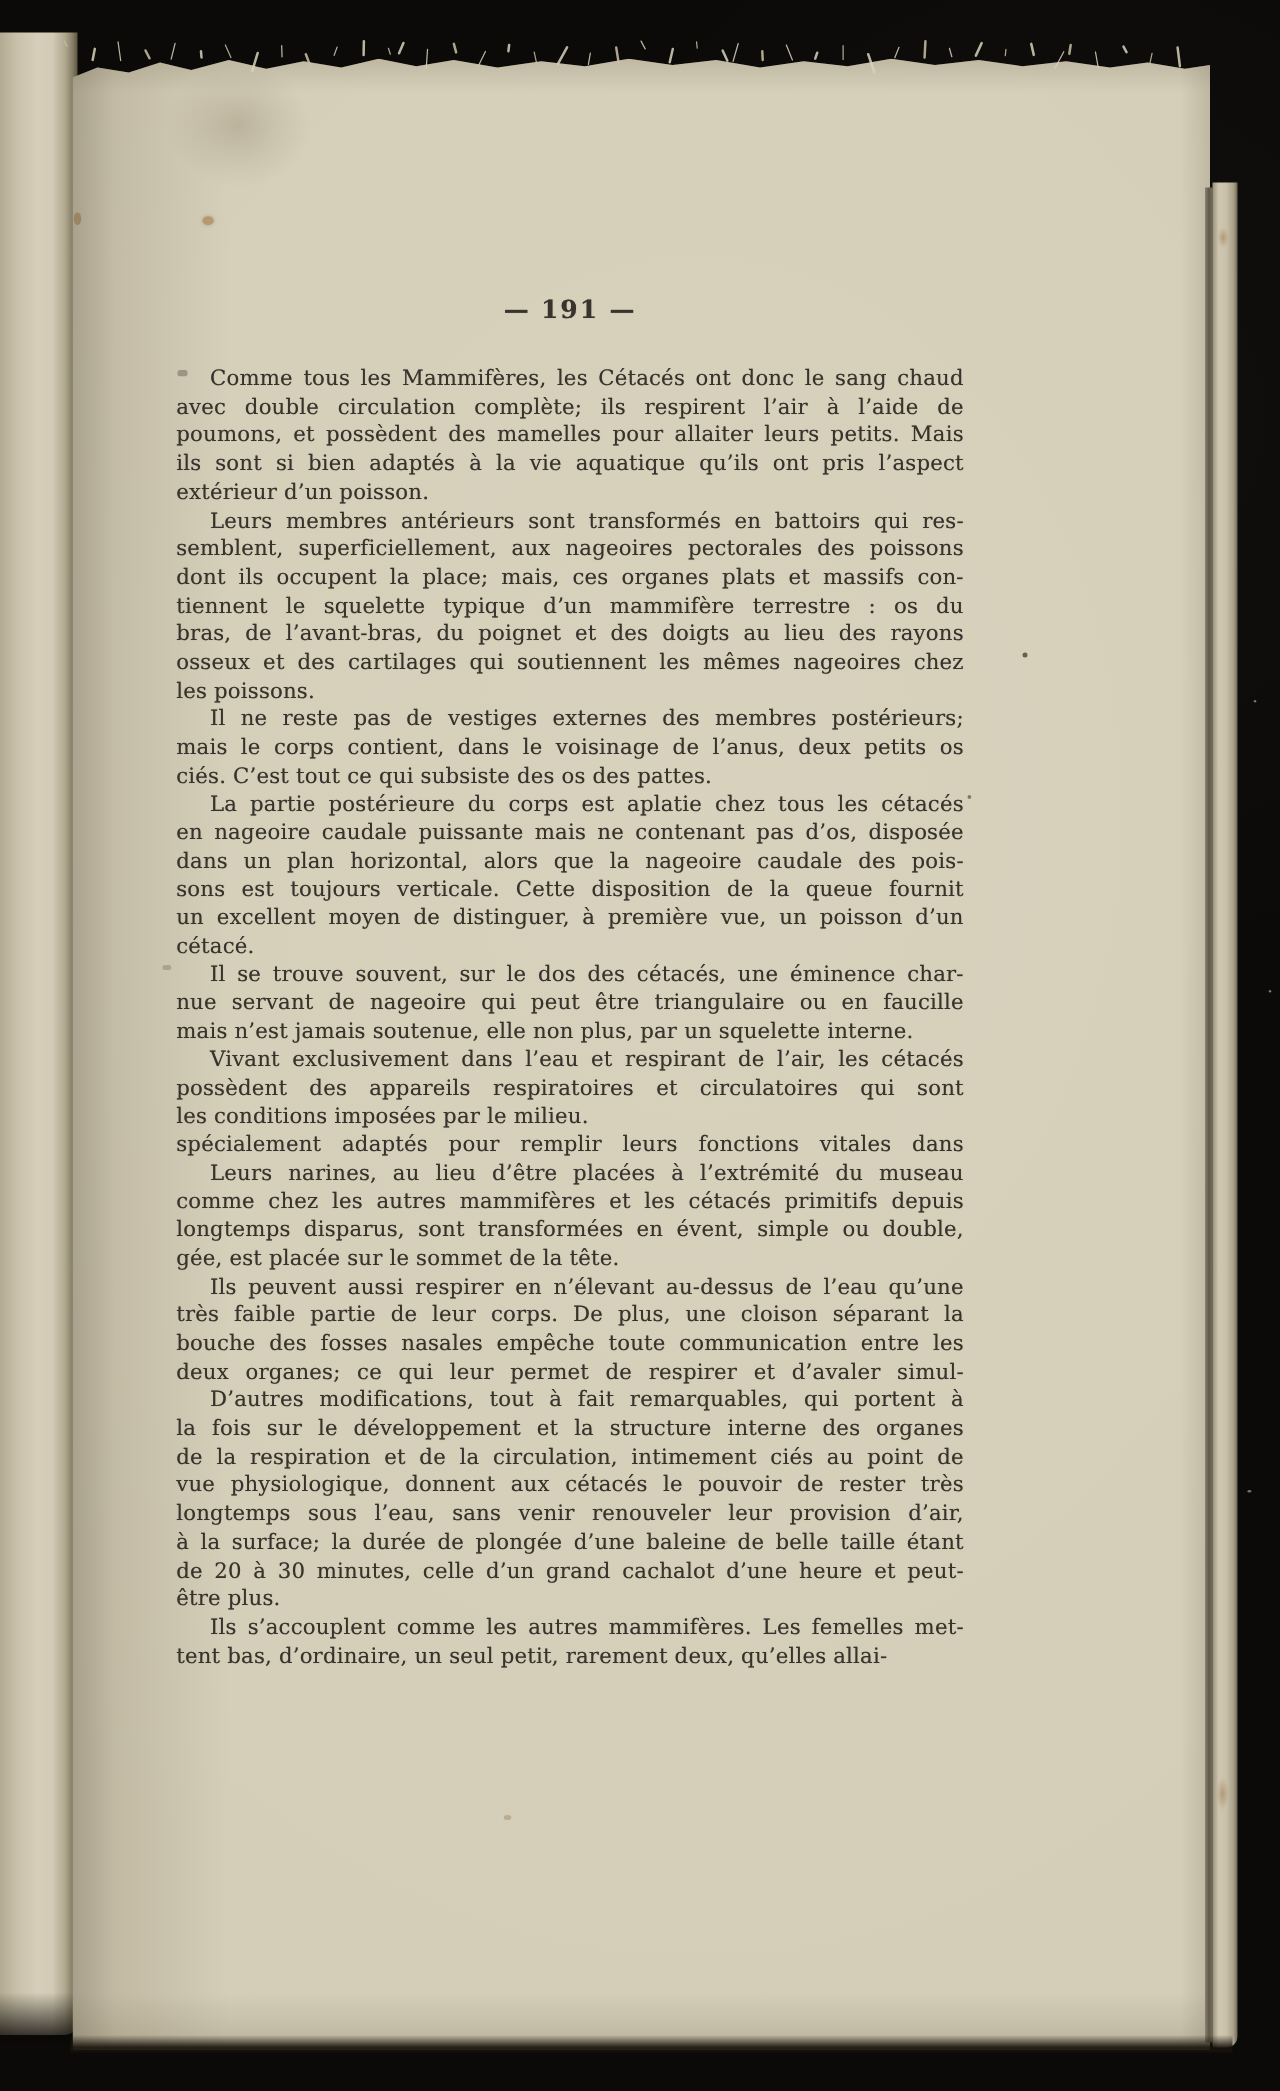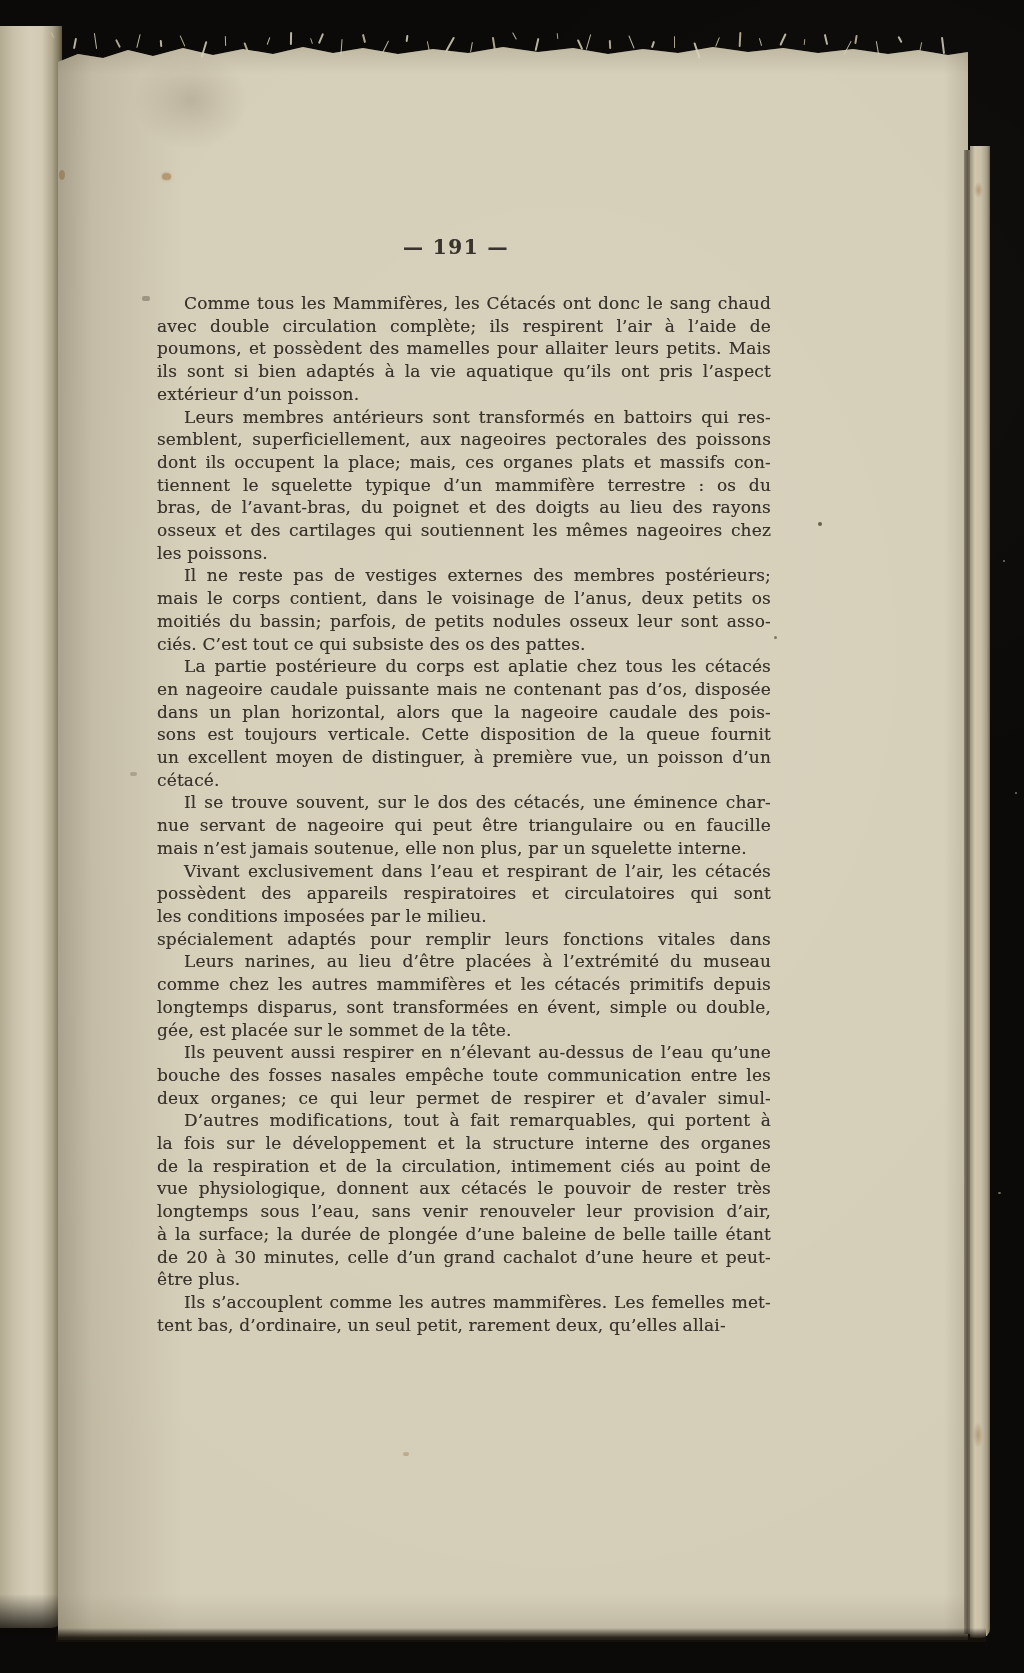--- a/index.html
+++ b/index.html
@@ -73,21 +73,21 @@
     letter-spacing:1.5px;color:#38342d;
     text-shadow:0 0 .6px rgba(56,52,45,.55);
   }
   .text-block{
     position:absolute;left:83px;top:248px;width:630px;
     font-size:17px;line-height:22.7px;color:#37332c;
     text-shadow:0 0 .55px rgba(55,50,42,.5);
     letter-spacing:.15px;
   }
   .para{margin:0;}
-  .line{text-align:justify;text-align-last:justify;margin-left:16px;}
+  .line{text-align:justify;text-align-last:justify;}
   .line.last{text-align-last:left;}
   .line.first{text-indent:27px;}
   
   .stain{position:absolute;border-radius:50%;pointer-events:none;}
   .s-water{left:75px;top:6px;width:115px;height:100px;
     background:radial-gradient(closest-side, rgba(128,116,90,.30), rgba(128,116,90,.12) 55%, rgba(128,116,90,0));}
   .s-spot1{left:104px;top:129px;width:9px;height:7px;background:rgba(152,102,46,.5);box-shadow:0 0 3px rgba(152,102,46,.4);}
   .s-spot2{left:1px;top:126px;width:6px;height:10px;background:rgba(138,94,44,.45);}
   .s-mark1{left:84px;top:252px;width:8px;height:5px;border-radius:2px;background:rgba(84,76,60,.4);}
   .s-mark2{left:72px;top:728px;width:7px;height:4px;border-radius:2px;background:rgba(92,82,64,.3);}
@@ -121,21 +121,20 @@
           <div class="line">semblent, superficiellement, aux nageoires pectorales des poissons</div>
           <div class="line">dont ils occupent la place; mais, ces organes plats et massifs con-</div>
           <div class="line">tiennent le squelette typique d’un mammifère terrestre : os du</div>
           <div class="line">bras, de l’avant-bras, du poignet et des doigts au lieu des rayons</div>
           <div class="line">osseux et des cartilages qui soutiennent les mêmes nageoires chez</div>
           <div class="line last">les poissons.</div>
         </div>
         <div class="para">
           <div class="line first">Il ne reste pas de vestiges externes des membres postérieurs;</div>
           <div class="line">mais le corps contient, dans le voisinage de l’anus, deux petits os</div>
-          <div class="line">moitiés du bassin; parfois, de petits nodules osseux leur sont asso-</div>
           <div class="line last">ciés. C’est tout ce qui subsiste des os des pattes.</div>
         </div>
         <div class="para">
           <div class="line first">La partie postérieure du corps est aplatie chez tous les cétacés</div>
           <div class="line">en nageoire caudale puissante mais ne contenant pas d’os, disposée</div>
           <div class="line">dans un plan horizontal, alors que la nageoire caudale des pois-</div>
           <div class="line">sons est toujours verticale. Cette disposition de la queue fournit</div>
           <div class="line">un excellent moyen de distinguer, à première vue, un poisson d’un</div>
           <div class="line last">cétacé.</div>
         </div>
@@ -151,20 +150,21 @@
           <div class="line">spécialement adaptés pour remplir leurs fonctions vitales dans</div>
         </div>
         <div class="para">
           <div class="line first">Leurs narines, au lieu d’être placées à l’extrémité du museau</div>
           <div class="line">comme chez les autres mammifères et les cétacés primitifs depuis</div>
           <div class="line">longtemps disparus, sont transformées en évent, simple ou double,</div>
           <div class="line last">gée, est placée sur le sommet de la tête.</div>
         </div>
         <div class="para">
           <div class="line first">Ils peuvent aussi respirer en n’élevant au-dessus de l’eau qu’une</div>
+          <div class="line">très faible partie de leur corps. De plus, une cloison séparant la</div>
           <div class="line">bouche des fosses nasales empêche toute communication entre les</div>
           <div class="line">deux organes; ce qui leur permet de respirer et d’avaler simul-</div>
         </div>
         <div class="para">
           <div class="line first">D’autres modifications, tout à fait remarquables, qui portent à</div>
           <div class="line">la fois sur le développement et la structure interne des organes</div>
           <div class="line">de la respiration et de la circulation, intimement ciés au point de</div>
           <div class="line">vue physiologique, donnent aux cétacés le pouvoir de rester très</div>
           <div class="line">longtemps sous l’eau, sans venir renouveler leur provision d’air,</div>
           <div class="line">à la surface; la durée de plongée d’une baleine de belle taille étant</div>

